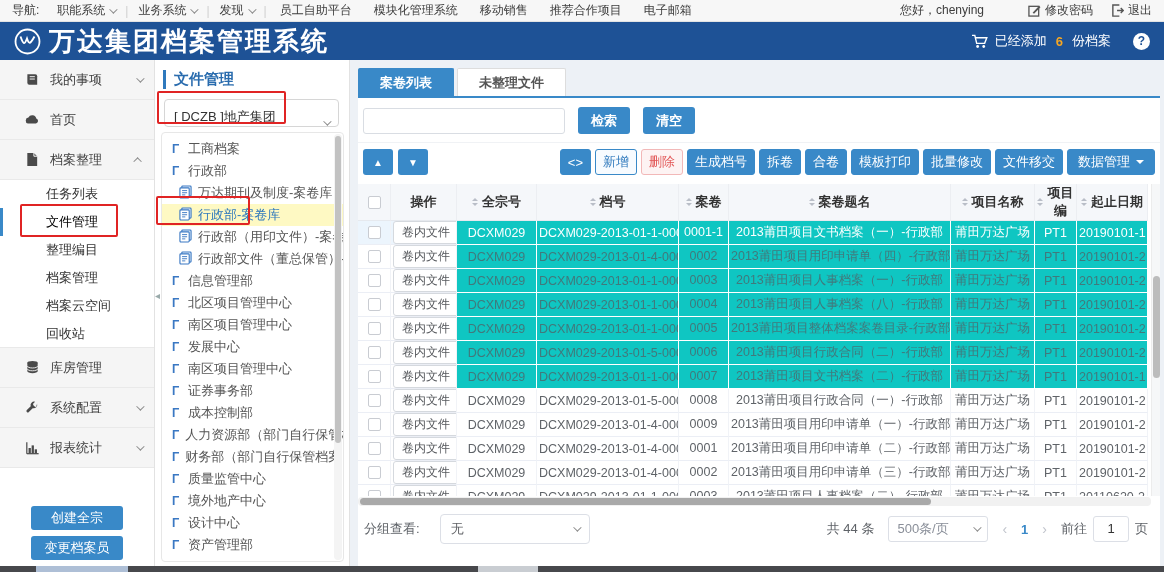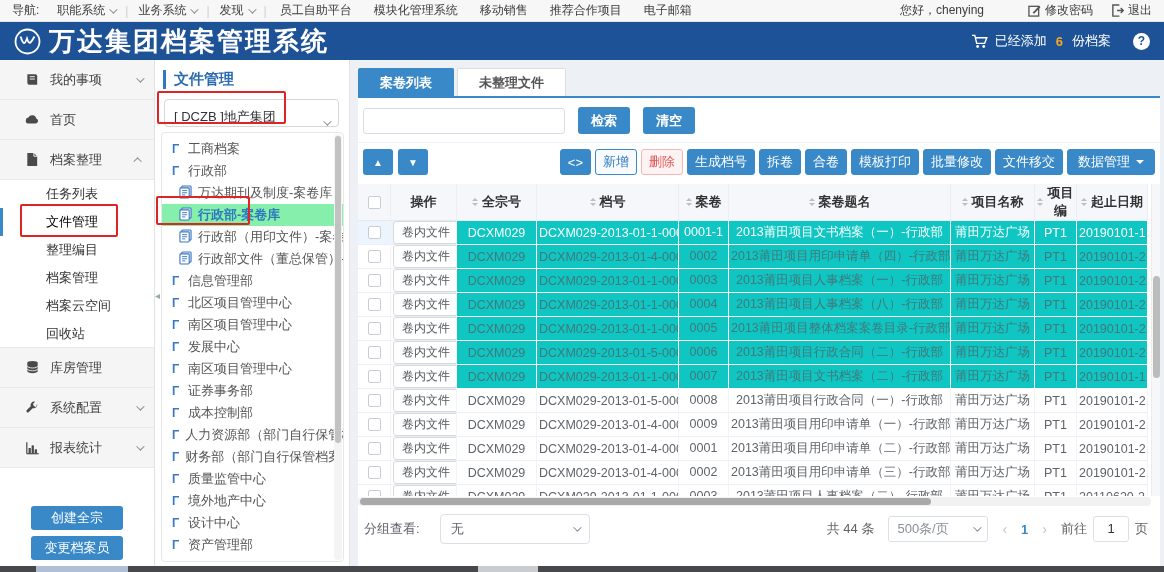--- a/index.html
+++ b/index.html
@@ -46,21 +46,21 @@
   .treepanel { width:195px; border-right:1px solid #e2e2e2; background:#fff; position:relative; flex:none; padding-top:8px; }
   .tree-title { margin:2px 10px 10px 8px; border-left:3px solid #2f79bd; padding-left:8px; font-size:15px; font-weight:bold; color:#2a6cae; }
   .fonds-select { margin:0 10px 0 9px; height:28px; border:1px solid #d6d6d6; border-radius:4px; display:flex; align-items:flex-end; justify-content:space-between; padding:0 9px; font-size:13px; color:#333; cursor:pointer; }
   .tree-box { position:absolute; top:72px; bottom:4px; left:6px; right:5px; border:1px solid #e7e7e7; border-radius:4px; overflow:hidden; padding:5px 0 0 0; }
   .tree-item { height:22px; display:flex; align-items:center; gap:6px; padding-left:10px; font-size:13px; color:#555; white-space:nowrap; overflow:hidden; cursor:pointer; }
   .tree-item.lib { padding-left:17px; }
   .tree-item .flag-icon { display:none; color:#3a78c3; font-weight:bold; font-size:12px; width:10px; }
   .tree-item.group .flag-icon { display:inline-block; }
   .tree-item .doc-icon { display:none; flex:none; }
   .tree-item.lib .doc-icon { display:inline-block; }
-  .tree-item.selected { background:#86efac; color:#2f79bd;font-weight:bold; }
+  .tree-item.selected { background:#fef9c3; color:#2f79bd; }
   .tree-scroll { position:absolute; top:1px; bottom:1px; right:1px; width:8px; background:#f4f4f4; border-radius:4px; }
   .tree-scroll .thumb { position:absolute; top:2px; width:6px; left:1px; height:72%; background:#c2c2c2; border-radius:3px; }
   .collapse-handle { position:absolute; left:155px; top:288px; width:9px; height:16px; color:#9aa; font-size:10px; line-height:16px; z-index:5; cursor:pointer; }
 
   
   .main { flex:1; background:#edf1f6; padding:8px 4px 0 8px; display:flex; flex-direction:column; min-width:0; }
   .tabs { display:flex; border-bottom:2px solid #3989c8; }
   .tab { padding:0 21px; height:28px; line-height:27px; background:#fff; border:1px solid #ddd; border-bottom:none; margin-right:3px; font-size:13px; font-weight:bold; color:#555; border-radius:2px 2px 0 0; cursor:pointer; }
   .tab.active { background:#3989c8; border-color:#3989c8; color:#fff; }
   .panel { background:#fff; flex:1; display:flex; flex-direction:column; min-height:0; }

